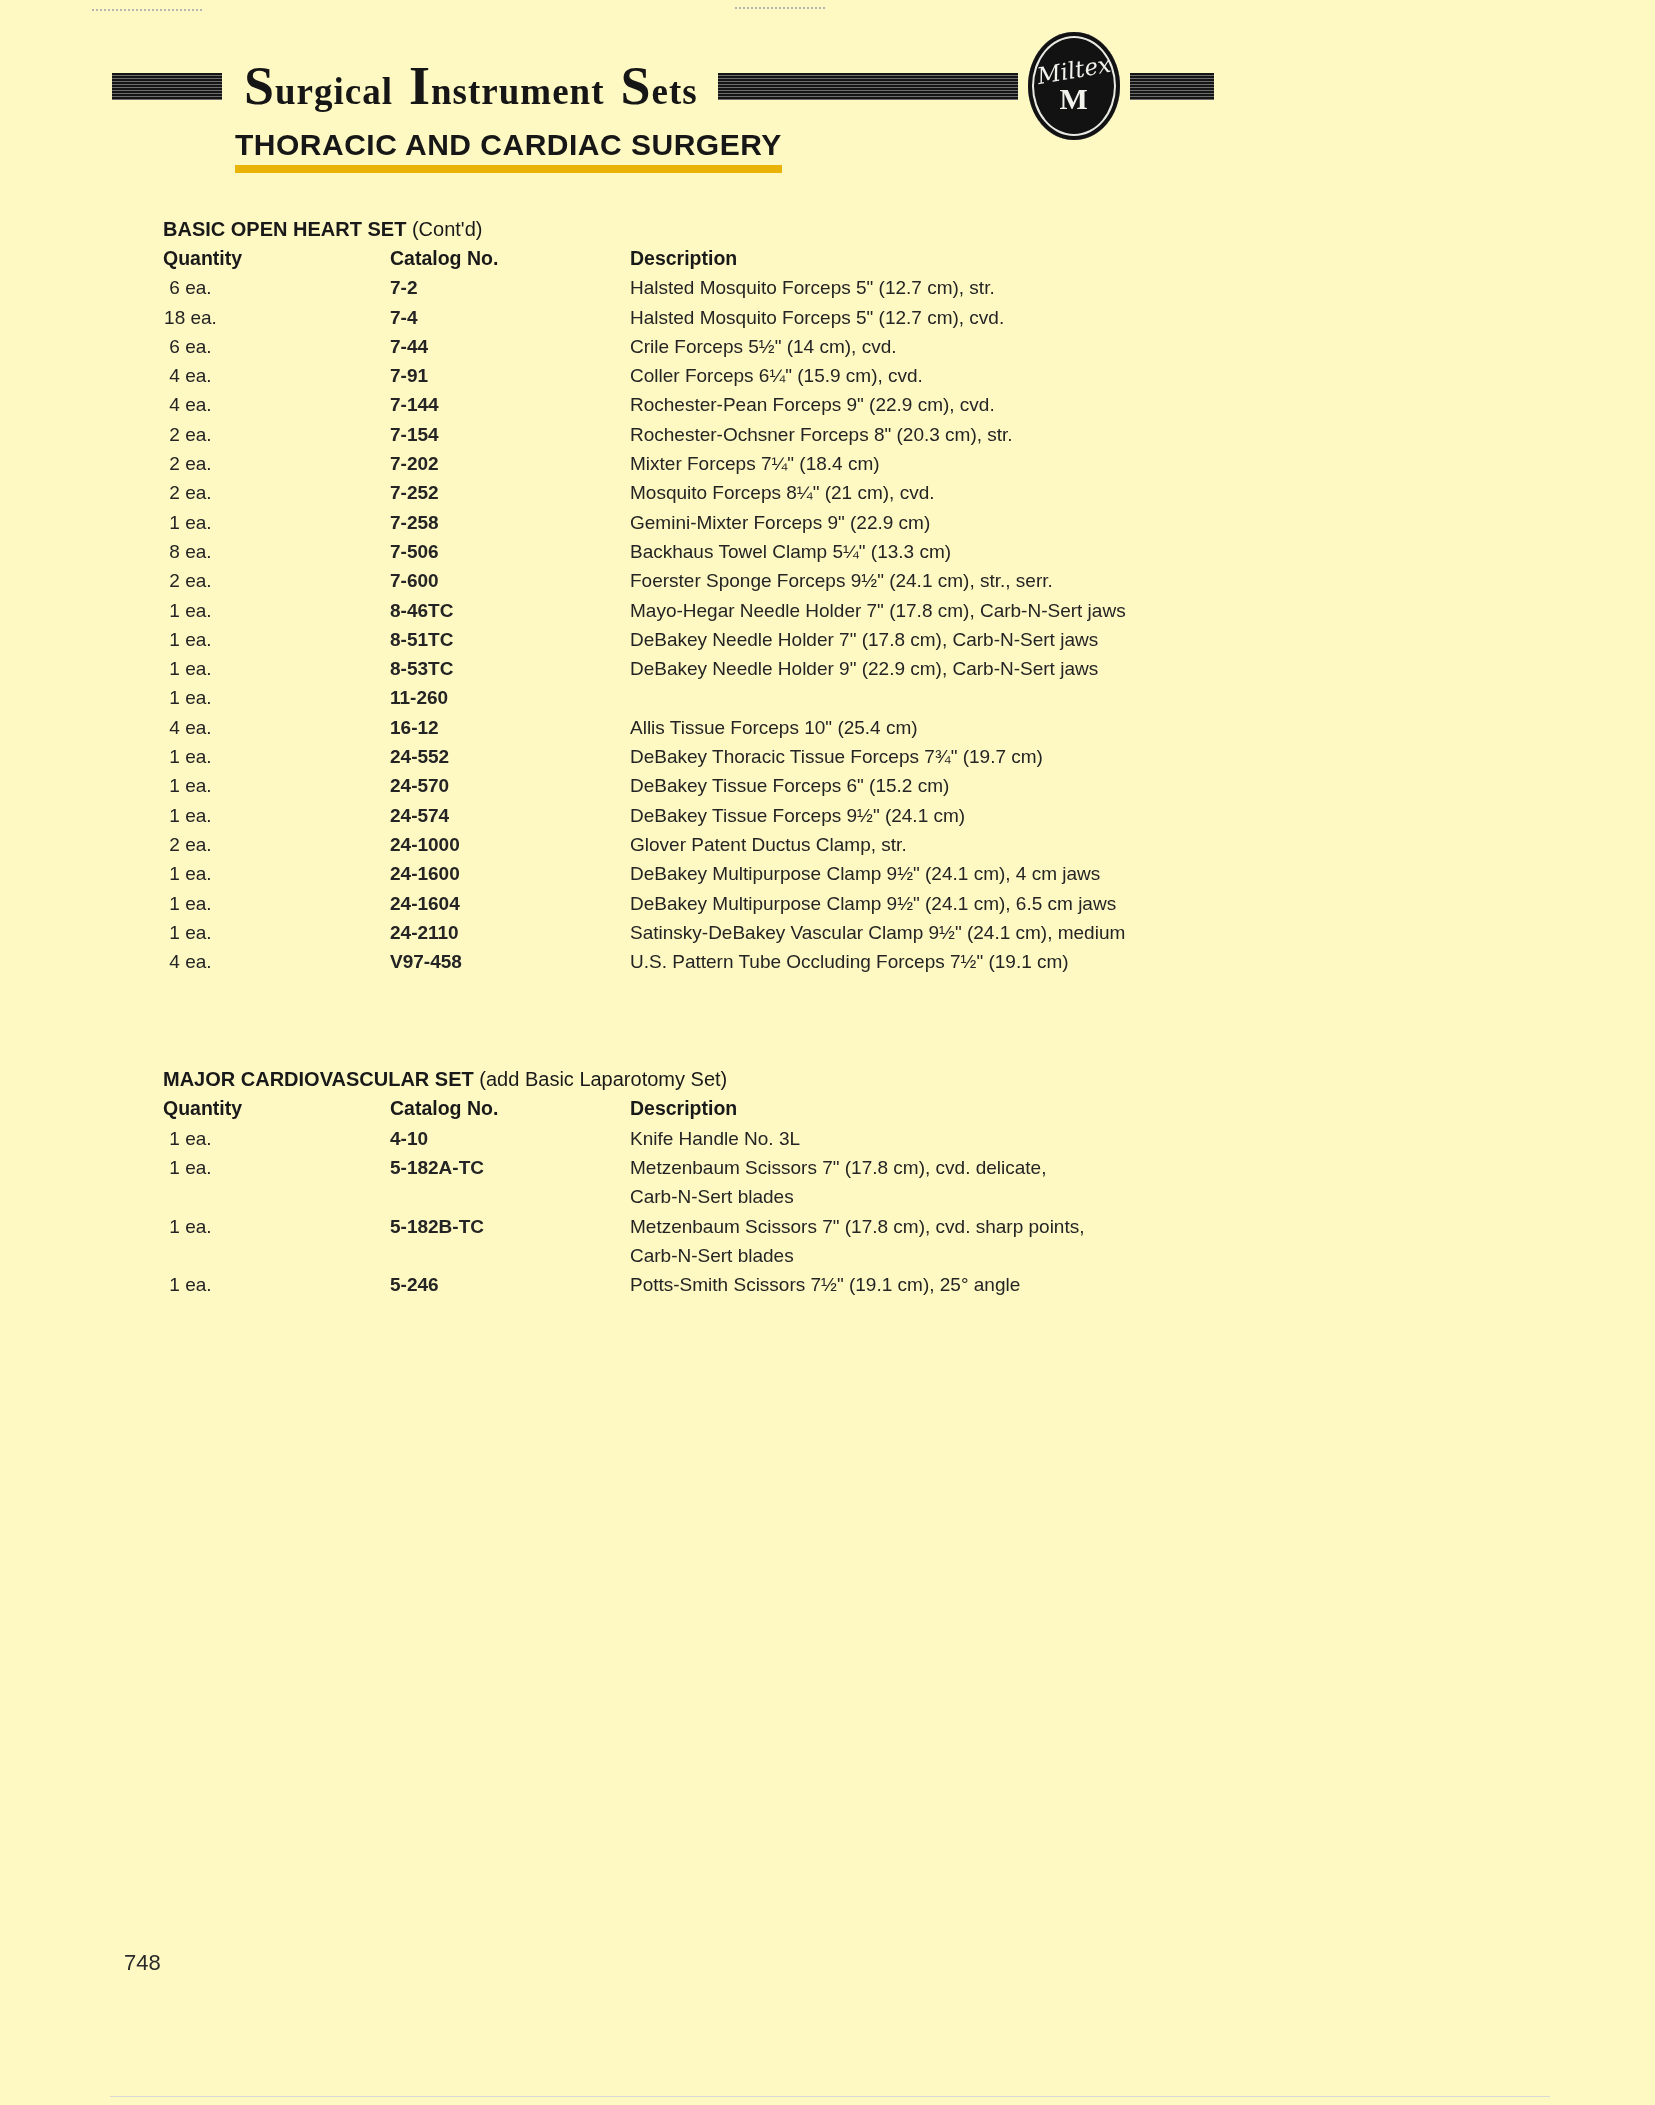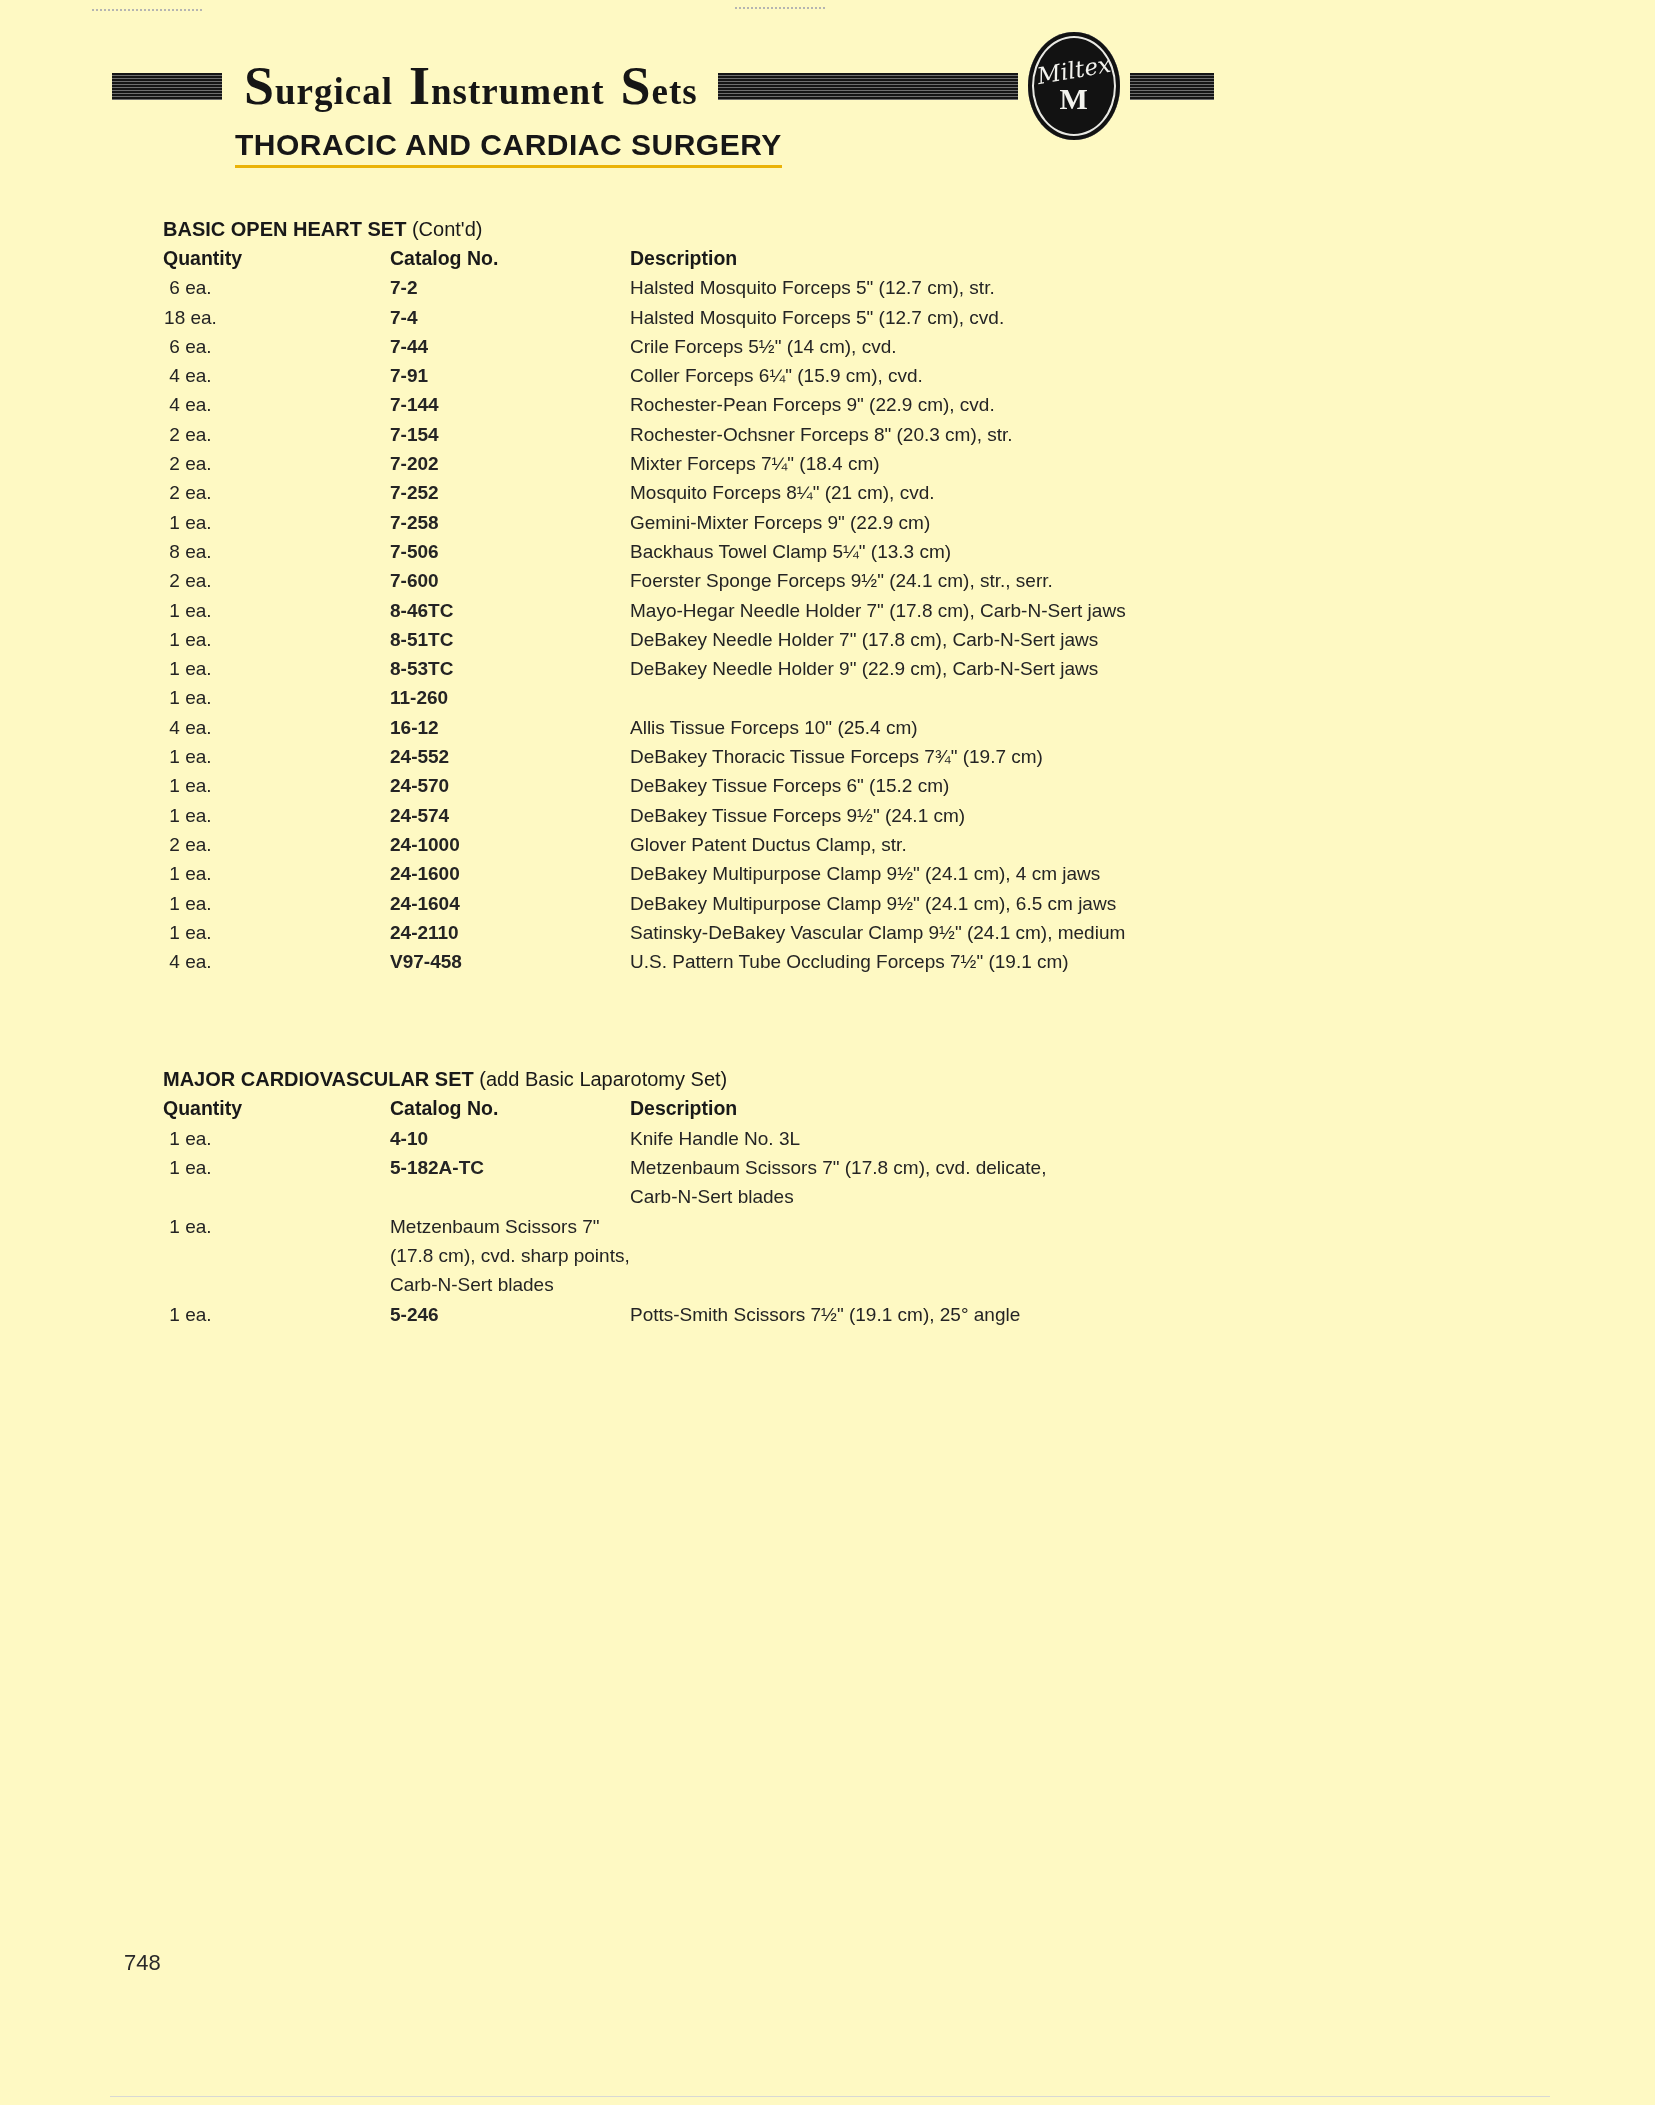--- a/index.html
+++ b/index.html
@@ -70,21 +70,21 @@
     line-height:1;
     margin-top:2px;
   }
 
   
   .page-title {
     position:absolute; top:128px; left:235px;
     font-size:30px; font-weight:700;
     letter-spacing:0.5px;
     color:#171717;
-    border-bottom:3px solid #eab308;
+    border-bottom:8px solid #eab308;
     padding-bottom:3px;
   }
 
   
   #sections { position:absolute; top:214px; left:163px; width:1330px; }
   .set-section + .set-section { margin-top:88px; }
 
   .sec-heading { font-size:20px; line-height:30px; color:#191919; }
   .sec-title { font-weight:700; }
   .sec-sub { font-weight:400; }
@@ -320,20 +320,21 @@
         <div class="row">
           <div class="c-qty"><span class="qty-val">1 ea.</span></div>
           <div class="c-cat">5-182A-TC</div>
           <div class="c-desc">
             <div class="desc-line">Metzenbaum Scissors 7" (17.8 cm), cvd. delicate,</div>
             <div class="desc-line">Carb-N-Sert blades</div>
           </div>
         </div>
         <div class="row">
           <div class="c-qty"><span class="qty-val">1 ea.</span></div>
+          <div class="c-cat">5-182B-TC</div>
           <div class="c-desc">
             <div class="desc-line">Metzenbaum Scissors 7" (17.8 cm), cvd. sharp points,</div>
             <div class="desc-line">Carb-N-Sert blades</div>
           </div>
         </div>
         <div class="row">
           <div class="c-qty"><span class="qty-val">1 ea.</span></div>
           <div class="c-cat">5-246</div>
           <div class="c-desc">
             <div class="desc-line">Potts-Smith Scissors 7½" (19.1 cm), 25° angle</div>

